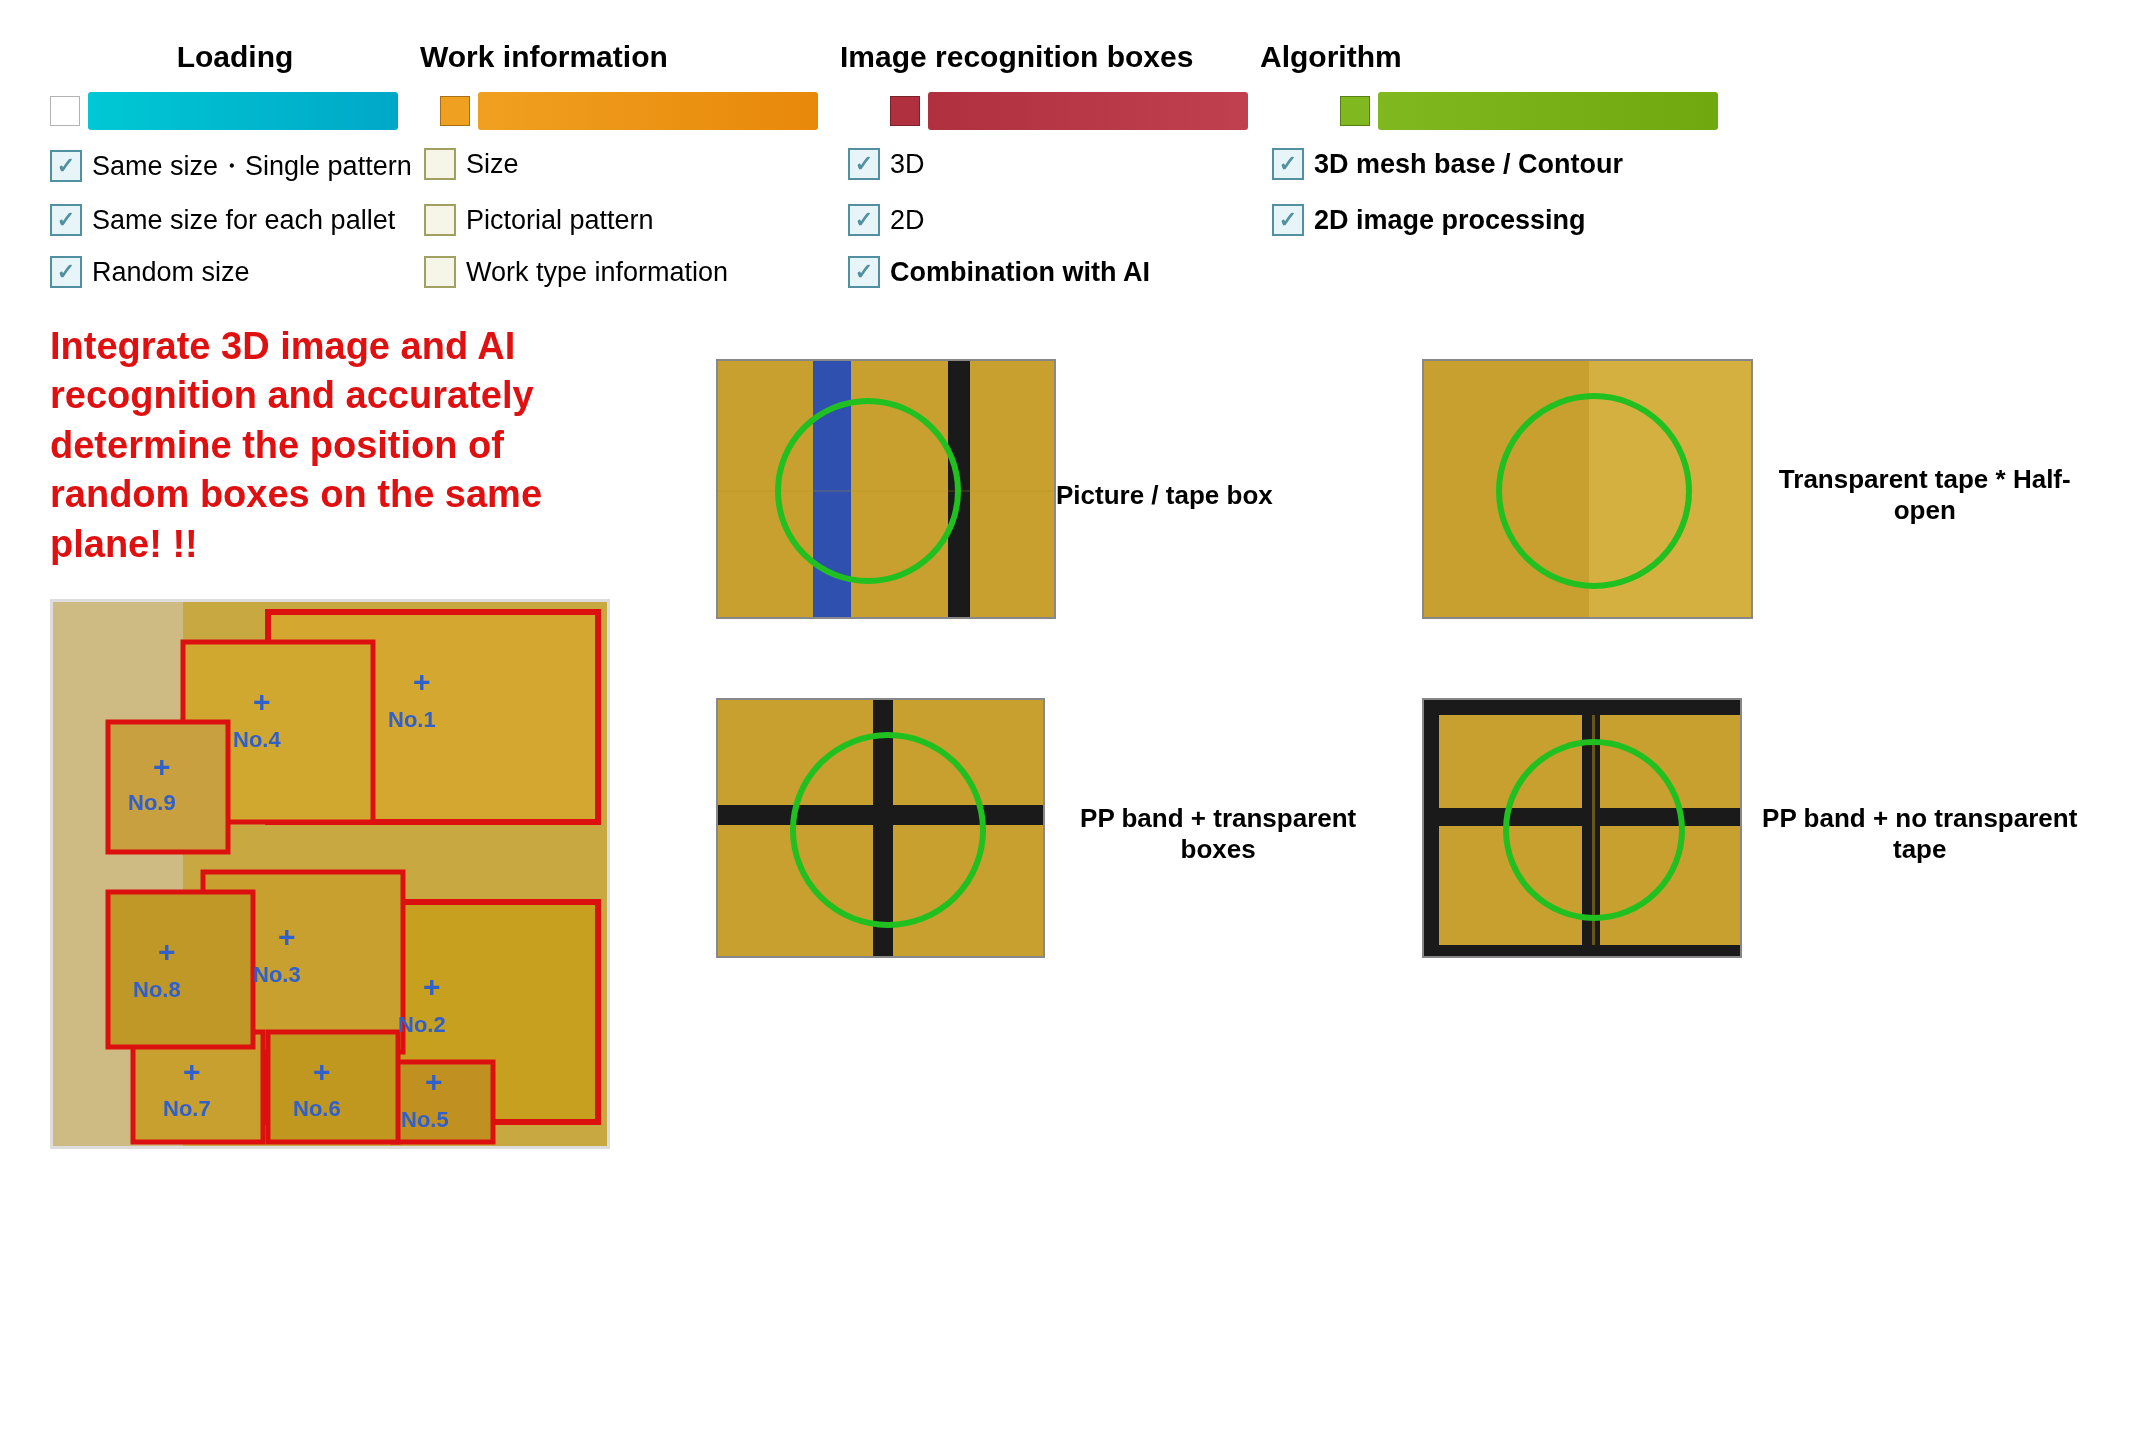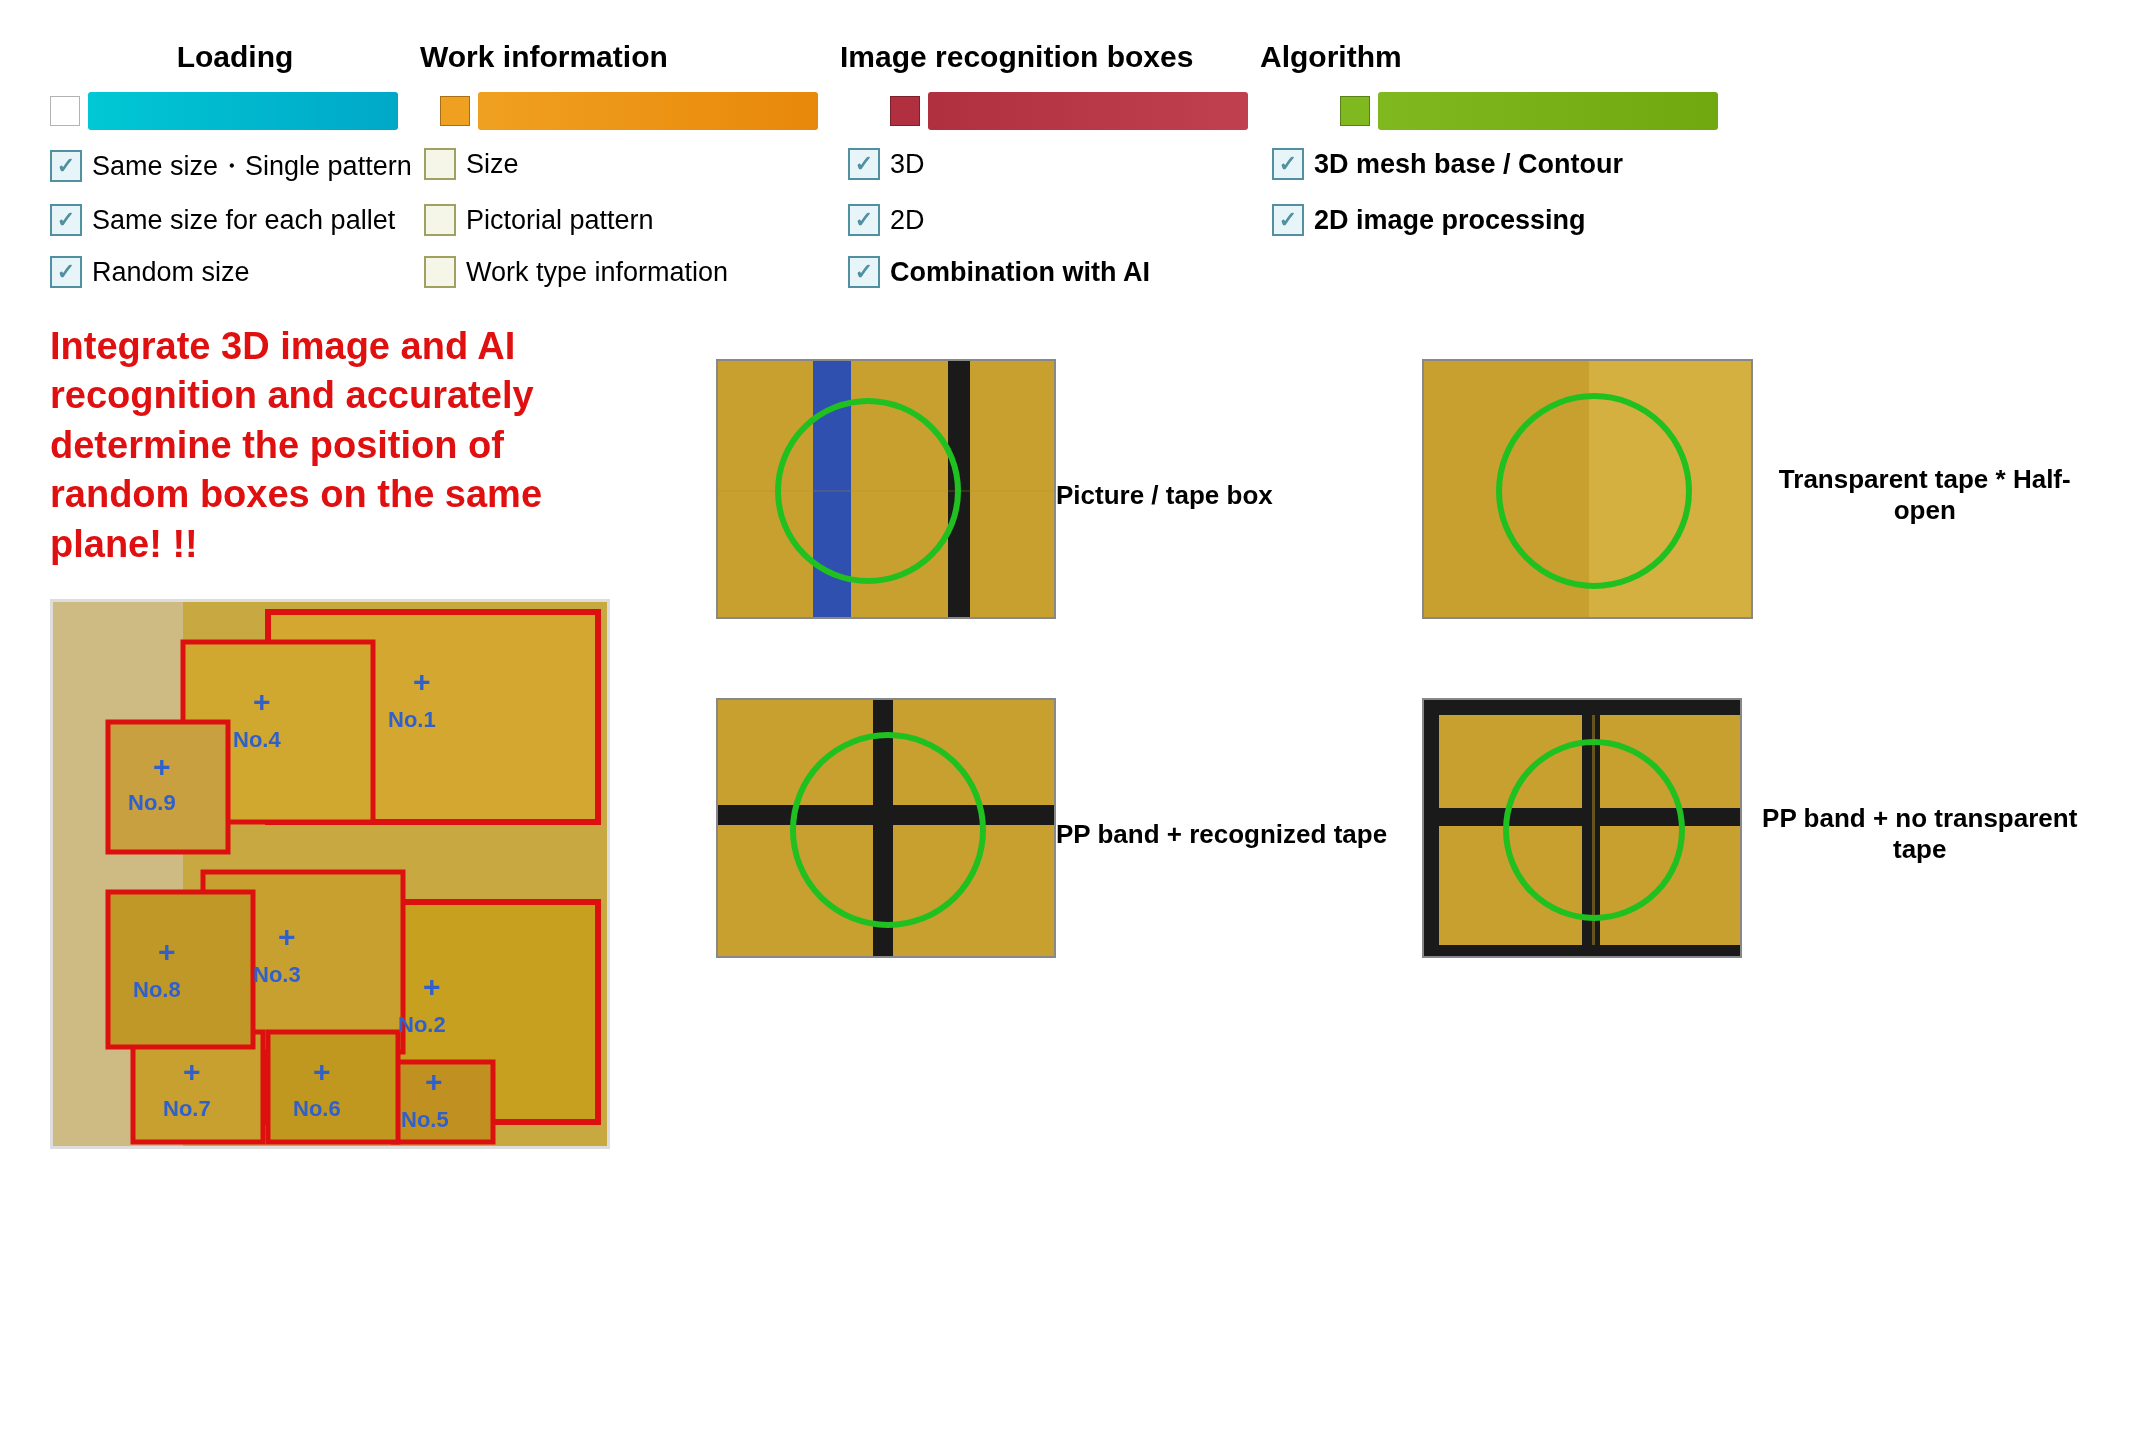--- a/index.html
+++ b/index.html
@@ -402,21 +402,21 @@
           <svg width="340" height="260" viewBox="0 0 340 260" xmlns="http://www.w3.org/2000/svg">
             <rect width="340" height="260" fill="#c8a030"></rect>
 
             <rect x="0" y="105" width="340" height="20" fill="#1a1a1a"></rect>
 
             <rect x="155" y="0" width="20" height="260" fill="#1a1a1a"></rect>
 
             <circle cx="170" cy="130" r="95" fill="none" stroke="#20c020" stroke-width="6"></circle>
           </svg>
         </div>
-        <div class="photo-caption">PP band + recognized tape</div>
+        <div class="photo-caption">PP band + transparent boxes</div>
       </div>
 
       <div class="image-cell">
         <div class="box-photo dark-bg">
           <svg width="340" height="260" viewBox="0 0 340 260" xmlns="http://www.w3.org/2000/svg">
             <rect width="340" height="260" fill="#1a1a1a"></rect>
 
             <rect x="15" y="15" width="310" height="230" fill="#c8a030"></rect>
 
             <rect x="15" y="108" width="310" height="18" fill="#1a1a1a"></rect>

